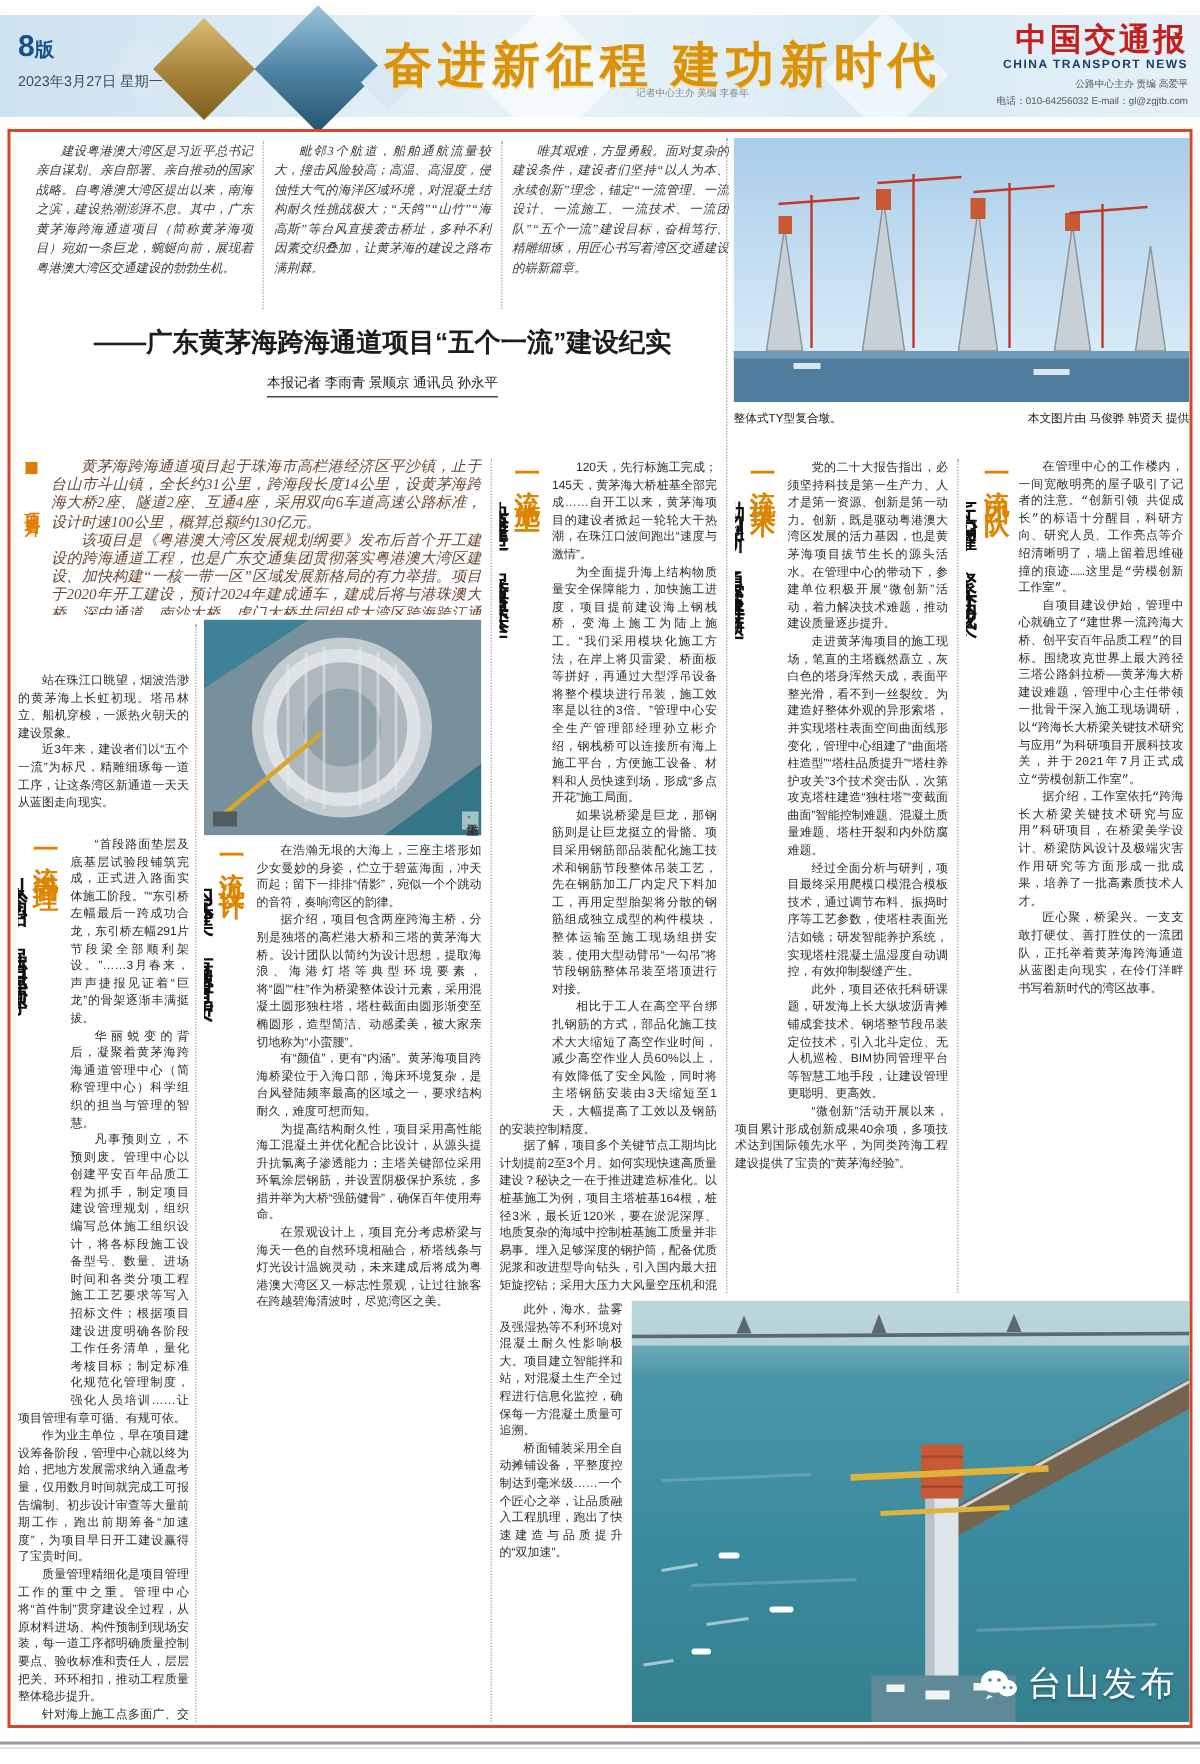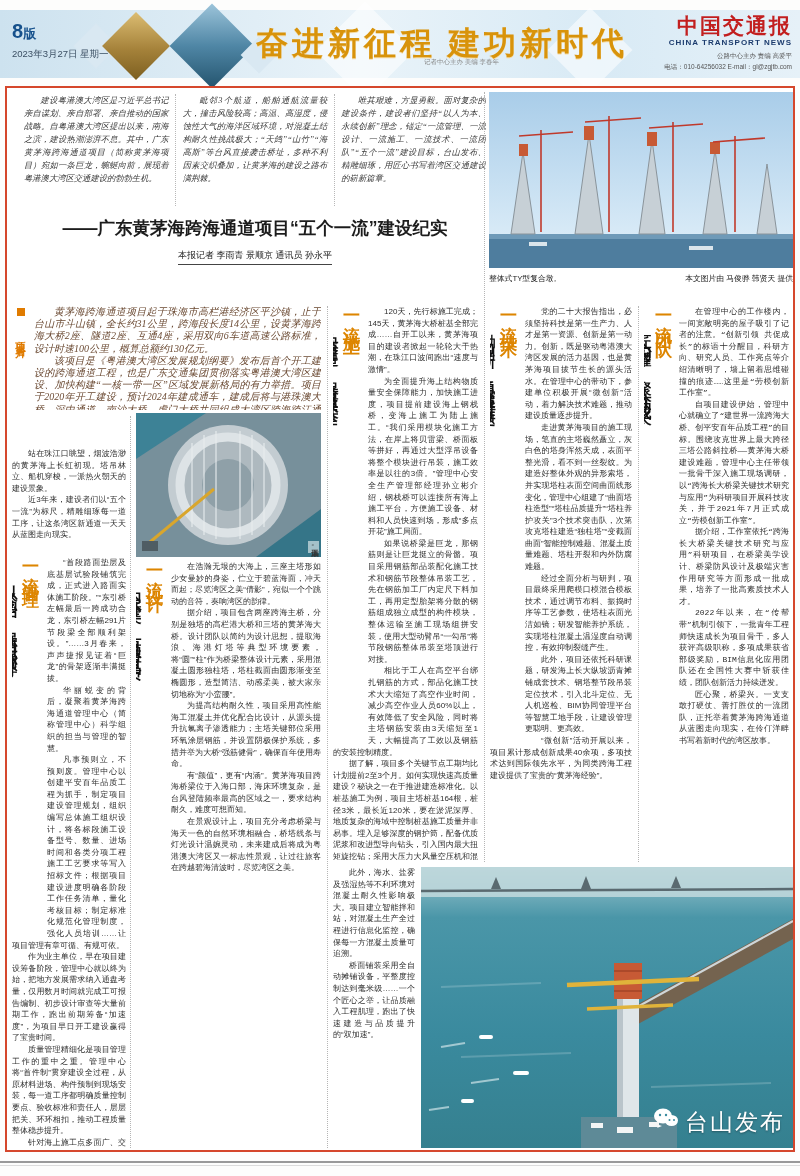--- a/index.html
+++ b/index.html
@@ -47,21 +47,21 @@
 
   
   .photo{overflow:hidden;}
   .photo-top{left:489px;top:92px;width:304px;height:176px;}
   .caption-row{left:489px;top:273px;width:304px;display:flex;justify-content:space-between;
     font-size:7.8px;color:#222;}
   .photo-coffer{left:136px;top:413px;width:185px;height:144px;}
   .coffer-cap{position:absolute;right:2px;bottom:4px;writing-mode:vertical-rl;
     text-orientation:upright;font-size:8px;color:#333;background:rgba(255,255,255,.55);padding:2px 0;}
   .photo-tall{left:421px;top:867px;width:372px;height:281px;}
-  .watermark{position:absolute;right:8px;bottom:10px;display:flex;gap:6px;
+  .watermark{position:absolute;right:8px;bottom:10px;display:flex;align-items:center;gap:6px;
     color:#fff;font-size:23px;letter-spacing:2px;text-shadow:0 1px 2px rgba(0,0,0,.35);}
 
   
   .pcard{left:12px;top:306px;width:309px;height:104px;overflow:hidden;display:flex;}
   .pcard-label{width:16px;writing-mode:vertical-rl;text-orientation:upright;
     color:#e07b00;font-weight:bold;font-size:10.5px;letter-spacing:2px;padding-top:2px;}
   .pcard-bullet{display:inline-block;width:8px;height:8px;background:#e07b00;margin-bottom:3px;}
   .pcard-text{flex:1;padding-left:6px;}
   .pcard-text p{margin:0;text-indent:2em;font-size:10px;line-height:12.2px;text-align:justify;
     font-family:Liberation Serif, serif;font-style:italic;color:#6b4a33;}
@@ -115,21 +115,21 @@
 <div class="abs paper-logo">中国交通报</div>
 <div class="abs paper-logo-en">CHINA TRANSPORT NEWS</div>
 <div class="abs dept-note">公路中心主办  责编 高爱平</div>
 <div class="abs contact-note">电话：010-64256032  E-mail：gl@zgjtb.com</div>
 
 <div class="abs frame"></div>
 
 <div class="abs intro">
     <p>建设粤港澳大湾区是习近平总书记亲自谋划、亲自部署、亲自推动的国家战略。自粤港澳大湾区提出以来，南海之滨，建设热潮澎湃不息。其中，广东黄茅海跨海通道项目（简称黄茅海项目）宛如一条巨龙，蜿蜒向前，展现着粤港澳大湾区交通建设的勃勃生机。</p>
     <p>毗邻3个航道，船舶通航流量较大，撞击风险较高；高温、高湿度，侵蚀性大气的海洋区域环境，对混凝土结构耐久性挑战极大；“天鸽”“山竹”“海高斯”等台风直接袭击桥址，多种不利因素交织叠加，让黄茅海的建设之路布满荆棘。</p>
-    <p>唯其艰难，方显勇毅。面对复杂的建设条件，建设者们坚持“以人为本、永续创新”理念，锚定“一流管理、一流设计、一流施工、一流技术、一流团队”“五个一流”建设目标，台山发布、精雕细琢，用匠心书写着湾区交通建设的崭新篇章。</p>
+    <p>唯其艰难，方显勇毅。面对复杂的建设条件，建设者们坚持“以人为本、永续创新”理念，锚定“一流管理、一流设计、一流施工、一流技术、一流团队”“五个一流”建设目标，奋楫笃行、精雕细琢，用匠心书写着湾区交通建设的崭新篇章。</p>
   </div>
 
 <div class="abs headline-wrap">
   <div class="subhead">——广东黄茅海跨海通道项目“五个一流”建设纪实</div>
   <div><span class="byline">本报记者 李雨青 景顺京  通讯员 孙永平</span></div>
 </div>
 
 <div class="abs photo photo-top">
   <svg width="304" height="176" viewBox="0 0 304 176">
     <defs>
@@ -229,24 +229,24 @@
       <p>针对海上施工点多面广、交叉作业频繁的特点，管理中心建立安全风险分级管控和隐患排查治理双重预防机制，常态化开展安全教育培训和应急演练，项目连续多年保持安全生产“零事故”，筑牢了安全生产防线。</p>
     </div>
 </div>
 
 <div class="abs sec sec-2">
   <div class="vstrip">
     <span class="vtitle">一流设计</span>
     <span class="vsub">内实外美 有颜值有品质</span>
   </div>
   <div>
-      <p>在浩瀚无垠的大海上，三座主塔形如少女曼妙的身姿，伫立于碧蓝海面，冲天而起；尽览湾区之美“倩影”，宛似一个个跳动的音符，奏响湾区的韵律。</p>
+      <p>在浩瀚无垠的大海上，三座主塔形如少女曼妙的身姿，伫立于碧蓝海面，冲天而起；留下一排排“倩影”，宛似一个个跳动的音符，奏响湾区的韵律。</p>
       <p>据介绍，项目包含两座跨海主桥，分别是独塔的高栏港大桥和三塔的黄茅海大桥。设计团队以简约为设计思想，提取海浪、海港灯塔等典型环境要素，将“圆”“柱”作为桥梁整体设计元素，采用混凝土圆形独柱塔，塔柱截面由圆形渐变至椭圆形，造型简洁、动感柔美，被大家亲切地称为“小蛮腰”。</p>
+      <p>有“颜值”，更有“内涵”。黄茅海项目跨海桥梁位于入海口部，海床环境复杂，是台风登陆频率最高的区域之一，要求结构耐久，难度可想而知。</p>
       <p>为提高结构耐久性，项目采用高性能海工混凝土并优化配合比设计，从源头提升抗氯离子渗透能力；主塔关键部位采用环氧涂层钢筋，并设置阴极保护系统，多措并举为大桥“强筋健骨”，确保百年使用寿命。</p>
-      <p>有“颜值”，更有“内涵”。黄茅海项目跨海桥梁位于入海口部，海床环境复杂，是台风登陆频率最高的区域之一，要求结构耐久，难度可想而知。</p>
       <p>在景观设计上，项目充分考虑桥梁与海天一色的自然环境相融合，桥塔线条与灯光设计温婉灵动，未来建成后将成为粤港澳大湾区又一标志性景观，让过往旅客在跨越碧海清波时，尽览湾区之美。</p>
     </div>
 </div>
 
 <div class="abs sec sec-3">
   <div class="vstrip">
     <span class="vtitle">一流施工</span>
     <span class="vsub">快速建造 保质量保安全</span>
   </div>
   <div>
@@ -278,21 +278,20 @@
 
 <div class="abs sec sec-5">
   <div class="vstrip">
     <span class="vtitle">一流团队</span>
     <span class="vsub">匠心闪耀 聚人才助成长</span>
   </div>
   <div>
       <p>在管理中心的工作楼内，一间宽敞明亮的屋子吸引了记者的注意。“创新引领 共促成长”的标语十分醒目，科研方向、研究人员、工作亮点等介绍清晰明了，墙上留着思维碰撞的痕迹……这里是“劳模创新工作室”。</p>
       <p>自项目建设伊始，管理中心就确立了“建世界一流跨海大桥、创平安百年品质工程”的目标。围绕攻克世界上最大跨径三塔公路斜拉桥——黄茅海大桥建设难题，管理中心主任带领一批骨干深入施工现场调研，以“跨海长大桥梁关键技术研究与应用”为科研项目开展科技攻关，并于2021年7月正式成立“劳模创新工作室”。</p>
       <p>据介绍，工作室依托“跨海长大桥梁关键技术研究与应用”科研项目，在桥梁美学设计、桥梁防风设计及极端灾害作用研究等方面形成一批成果，培养了一批高素质技术人才。</p>
-      <p>2022年以来，在“传帮带”机制引领下，一批青年工程师快速成长为项目骨干，多人获评高级职称，多项成果获省部级奖励，BIM信息化应用团队还在全国性大赛中斩获佳绩，团队创新活力持续迸发。</p>
       <p>匠心聚，桥梁兴。一支支敢打硬仗、善打胜仗的一流团队，正托举着黄茅海跨海通道从蓝图走向现实，在伶仃洋畔书写着新时代的湾区故事。</p>
     </div>
 </div>
 
 <div class="abs photo photo-tall">
   <svg width="372" height="281" viewBox="0 0 372 281">
     <defs>
       <linearGradient id="sea" x1="0" y1="0" x2="0" y2="1">
         <stop offset="0" stop-color="#9ec7cf"></stop>
           <stop offset=".18" stop-color="#4a96a8"></stop>

